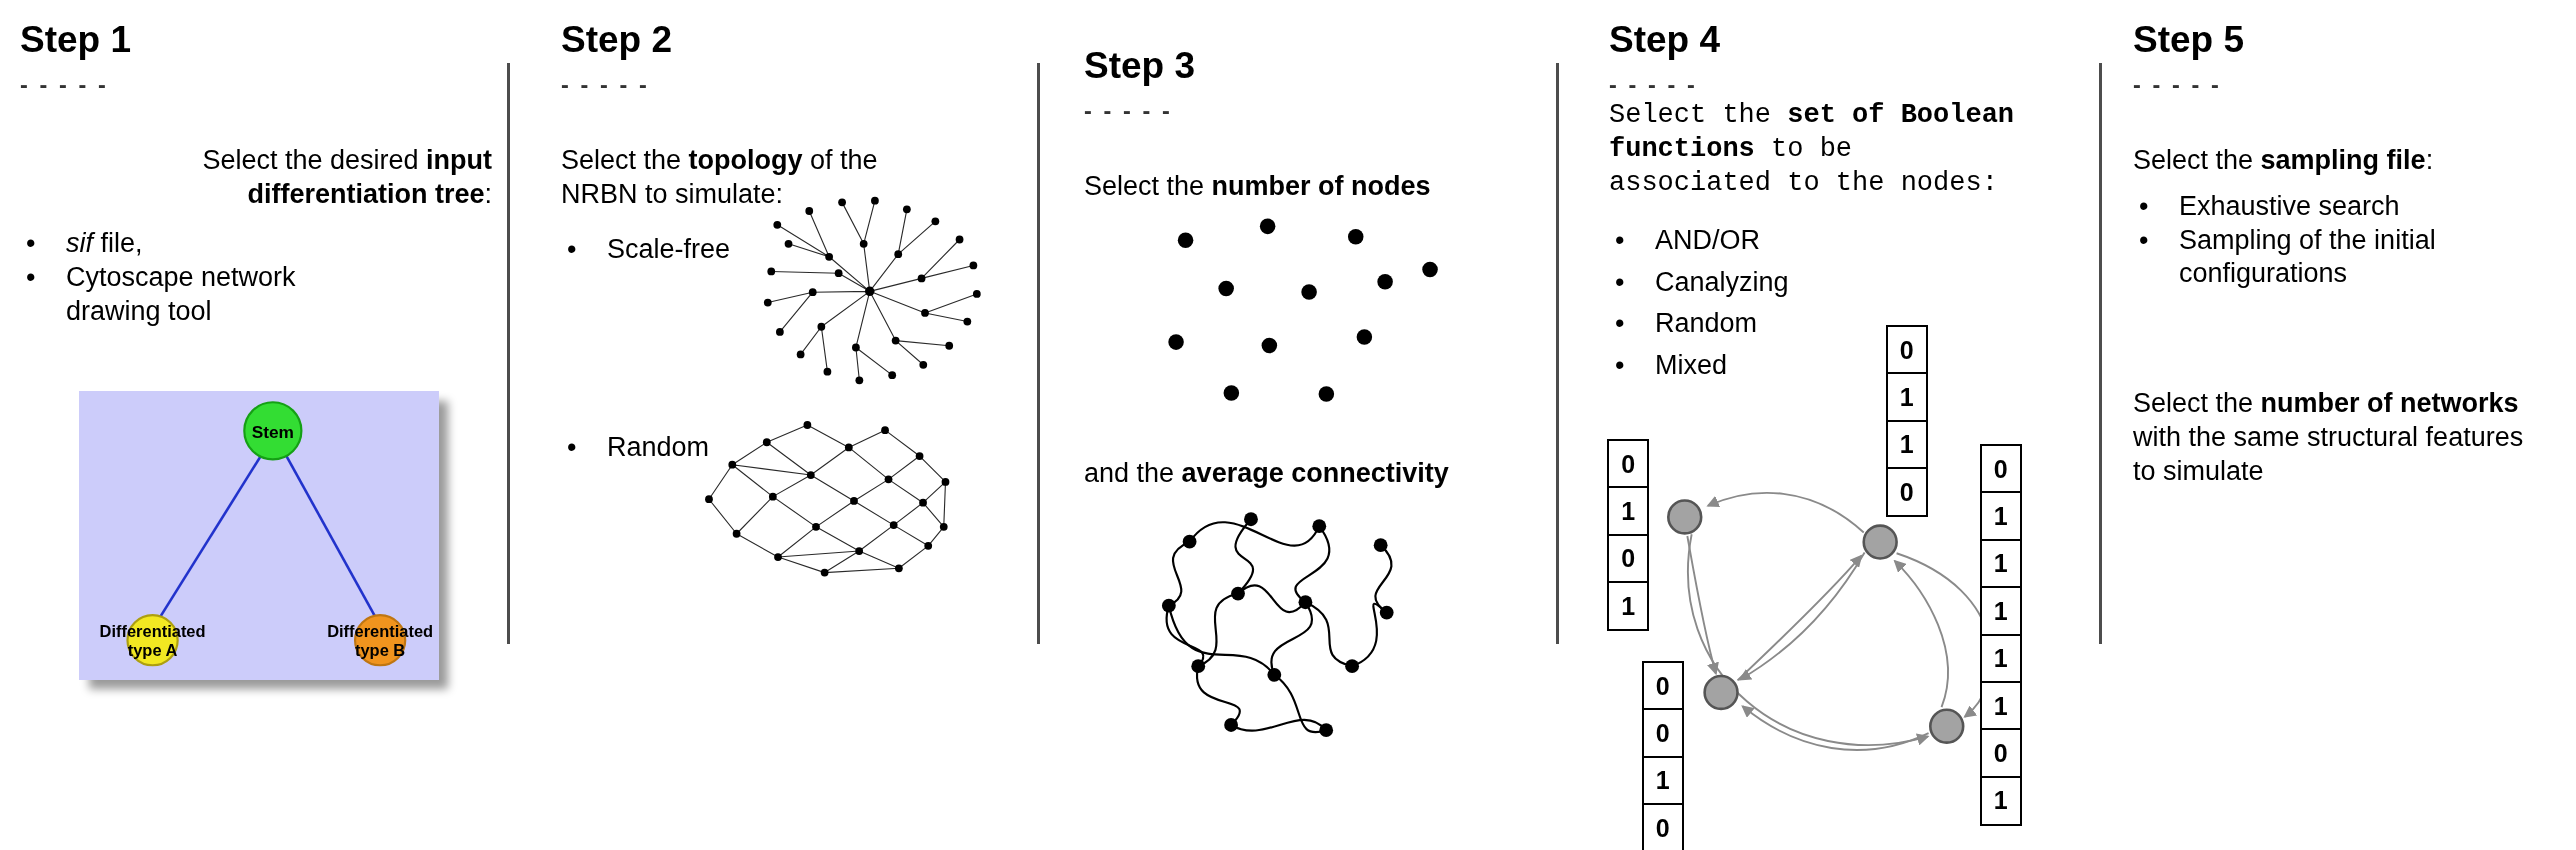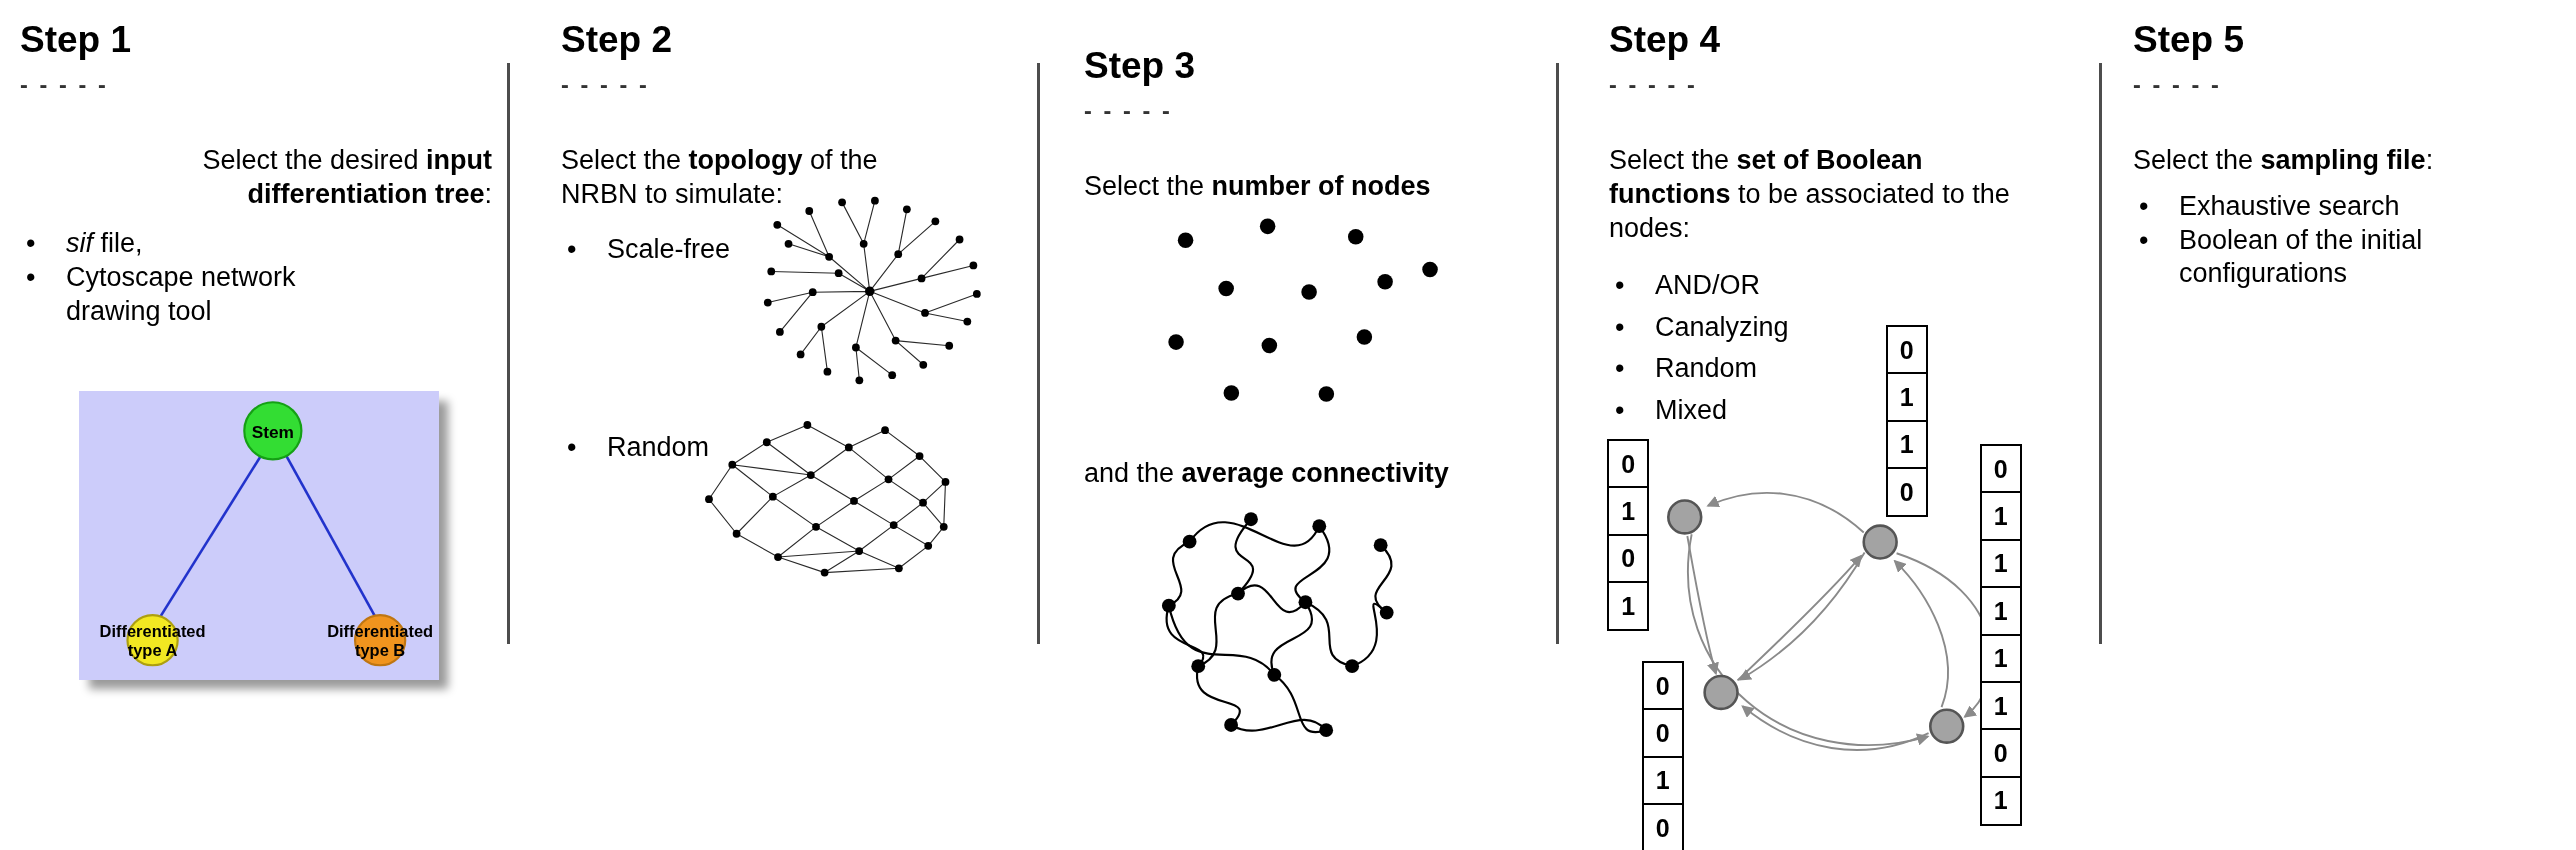--- a/index.html
+++ b/index.html
@@ -202,21 +202,21 @@
         <circle cx="220" cy="274" r="8"></circle>
     </g>
   </svg>
 </section>
 
 <div class="divider" style="left:1556px;"></div>
 
 <section class="col" style="left:1609px;width:467px;">
   <h2 class="step-title">Step 4</h2>
   <div class="dashes">- - - - -</div>
-  <p class="para" style="margin-top:45px;width:415px;"><span>Select the </span><b>set of Boolean functions</b><span> to be associated to the nodes:</span></p>
+  <p class="para" style="width:415px;font-family:Liberation Mono, monospace;"><span>Select the </span><b>set of Boolean functions</b><span> to be associated to the nodes:</span></p>
   <ul class="bullets" style="margin-top:24px;width:260px;">
     <li class="bullet" style="margin-bottom:7.8px;">
         <span class="dot">•</span>
         <span class="btext">AND/OR</span>
       </li>
     <li class="bullet" style="margin-bottom:7.8px;">
         <span class="dot">•</span>
         <span class="btext">Canalyzing</span>
       </li>
     <li class="bullet" style="margin-bottom:7.8px;">
@@ -294,17 +294,18 @@
   <h2 class="step-title">Step 5</h2>
   <div class="dashes">- - - - -</div>
   <p class="para" style="margin-top:45px;width:433px;"><span>Select the </span><b>sampling file</b><span>:</span></p>
   <ul class="bullets" style="margin-top:12px;width:407px;">
     <li class="bullet">
         <span class="dot">•</span>
         <span class="btext">Exhaustive search</span>
       </li>
     <li class="bullet">
         <span class="dot">•</span>
-        <span class="btext" style="max-width:286px;">Boolean of the initial configurations</span>
+        <span class="btext" style="max-width:286px;">Sampling of the initial configurations</span>
       </li>
   </ul>
+  <p class="para pos-abs" style="top:368px;left:0;width:398px;"><span>Select the </span><b>number of networks</b><span> with the same structural features to simulate</span></p>
 </section>
 
 
 </body></html>

